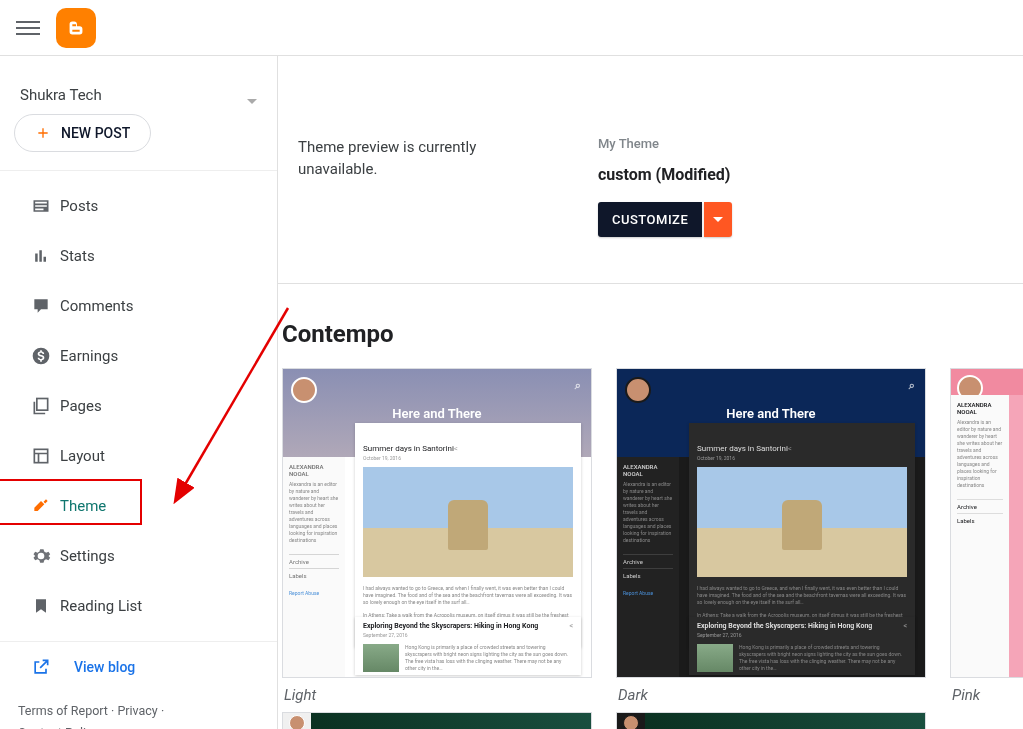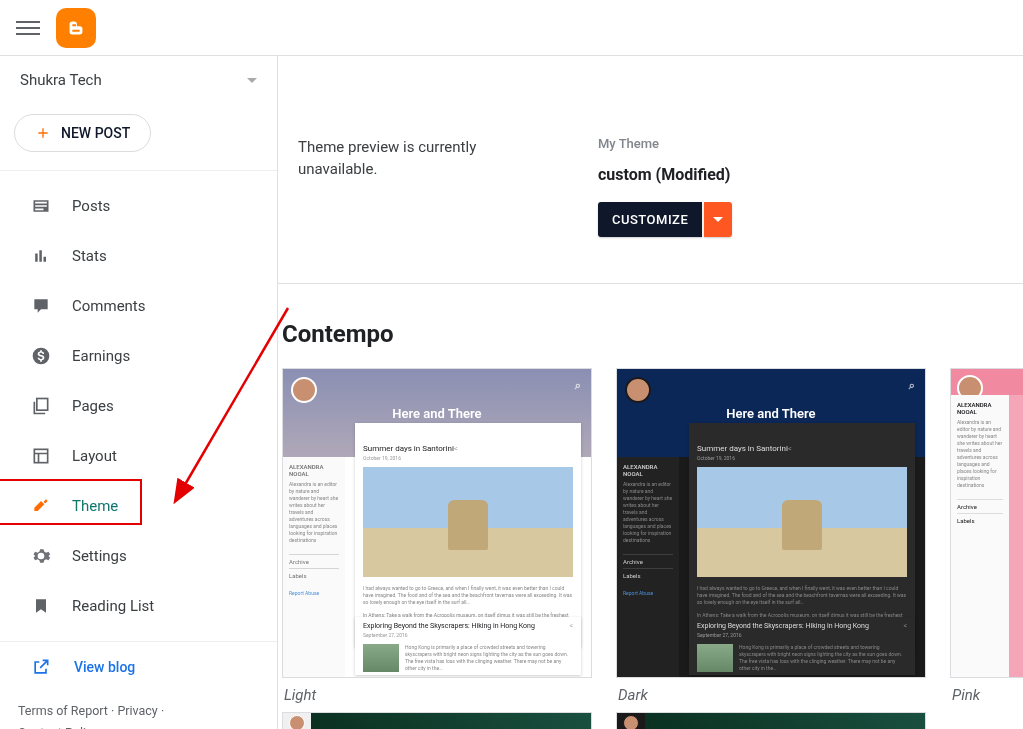--- a/index.html
+++ b/index.html
@@ -39,21 +39,21 @@
   .container { display: flex; }
   .sidebar {
     width: 278px;
     border-right: 1px solid #e0e0e0;
     min-height: 673px;
     position: relative;
   }
   .blog-selector {
     height: 48px;
     display: flex;
-    align-items: center;
+    align-items: flex-end;
     padding: 0 20px;
     justify-content: space-between;
     cursor: pointer;
   }
   .blog-name { color: #3c4043; font-size: 15px; }
   .caret-down {
     width: 0; height: 0;
     border-left: 5px solid transparent;
     border-right: 5px solid transparent;
     border-top: 5px solid #aaa;
@@ -73,21 +73,21 @@
     font-weight: 500;
     cursor: pointer;
     background: #fff;
   }
   .nav {
     padding: 10px 0;
   }
   .nav-item {
     display: flex;
     align-items: center;
-    gap: 20px;
+    gap: 8px;
     padding: 14px 30px;
     color: #3c4043;
     font-size: 15px;
     cursor: pointer;
   }
   .nav-item.active {
     color: #0f766e;
   }
   .nav-icon {
     width: 22px; height: 22px;
@@ -290,21 +290,21 @@
     left: 72px; right: 10px;
     top: 248px;
     background: #fff;
     box-shadow: 0 1px 3px rgba(0,0,0,0.2);
     height: 58px;
     overflow: hidden;
   }
   .post2.dark-c { background: #2a2a2a; color: #ddd; }
   .post2-title {
     font-size: 7px;
-    font-weight: 400;
+    font-weight: 700;
     padding: 5px 8px 2px;
     display: flex;
     justify-content: space-between;
   }
   .post2-body { display: flex; gap: 6px; padding: 2px 8px; }
   .post2-img { width: 36px; height: 28px; background: linear-gradient(#88aa88, #668866); }
   .post2-text { font-size: 5px; color: #888; line-height: 7px; flex: 1; }
   .pink-header {
     height: 26px;
     background: #f18aa0;

